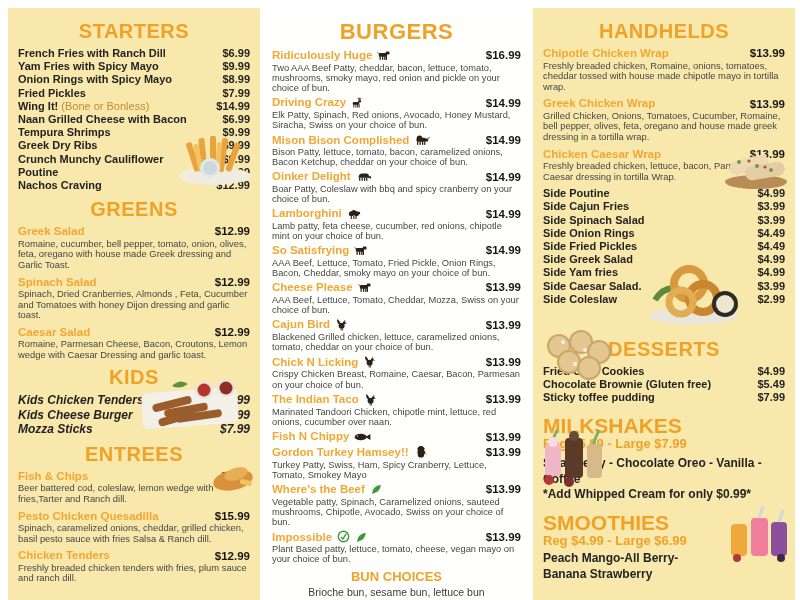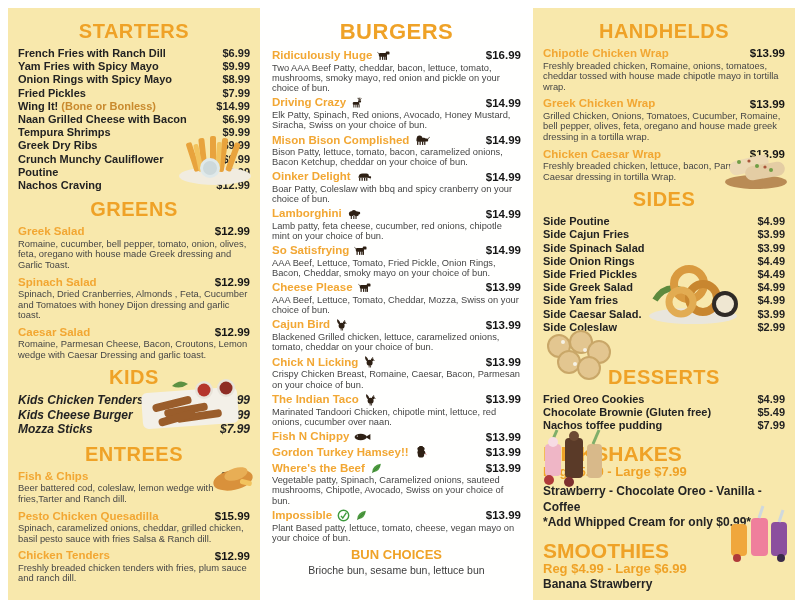--- a/index.html
+++ b/index.html
@@ -12,21 +12,21 @@
   .page{position:relative;width:720px;height:600px;background:#fff;}
   .col{position:absolute;top:8px;height:592px;padding:6px 10px;}
   .col-left{left:8px;width:252px;background:var(--yellow);}
   .col-mid{left:260px;top:13px;height:600px;width:273px;background:#fffffe;padding:4px 12px;}
   .col-right{left:533px;width:262px;background:var(--yellow);}
   .sec-title{color:var(--orange);font-weight:bold;text-align:center;font-size:20px;letter-spacing:.5px;margin:6px 0 4px 0;}
   .col-mid .sec-title{font-size:22px;margin-top:2px;}
   
   .row{display:flex;justify-content:space-between;align-items:baseline;font-weight:bold;color:var(--ink);font-size:11px;line-height:13.2px;}
   .row .nm{white-space:nowrap;}
-  .row .note{color:#c98a2e;font-weight:bold;}
+  .row .note{color:#c98a2e;font-weight:normal;}
   .row .pr{white-space:nowrap;}
   .rows-kids .row{font-size:12px;line-height:14.5px;padding-right:0;font-style:italic;}
   
   .item{margin-bottom:5px;}
   .item .head{display:flex;align-items:center;}
   .item .nm2{color:var(--name-orange);font-weight:bold;font-size:11.5px;line-height:12.5px;white-space:nowrap;}
   .item .pr2{margin-left:auto;font-weight:bold;font-size:11.5px;color:#161616;white-space:nowrap;text-align:center;}
   .item .dsc{font-size:9.4px;color:var(--desc);line-height:10.6px;margin-top:1px;}
   .col-mid .item{margin-bottom:3px;}
   .col-mid .item .dsc{line-height:10.2px;font-size:9.3px;}
@@ -436,20 +436,21 @@
                 <ellipse cx="11" cy="7" rx="4" ry="7" transform="rotate(-40 11 7)"></ellipse>
                 <ellipse cx="11" cy="6" rx="4" ry="7"></ellipse>
                 <ellipse cx="11" cy="7" rx="4" ry="7" transform="rotate(40 11 7)"></ellipse>
                 <circle cx="11" cy="13" r="5"></circle>
                 <circle cx="15.5" cy="10" r="2.2"></circle>
                 <path d="M17.5,11.5 l1.8,1.5" stroke="#b03a3a" stroke-width="1.4"></path>
               </svg>
             </span>
             <span class="pr2">$13.99</span>
           </div>
+          <div class="dsc">Turkey Patty, Swiss, Ham, Spicy Cranberry, Lettuce, Tomato, Smokey Mayo</div>
         </div>
         <div class="item">
           <div class="head">
             <span class="nm2">Where's the Beef</span>
             <span class="icn">
               <svg width="13" height="12" viewBox="0 0 18 16">
                 <path d="M3,14 Q3,4 15,2 Q14,12 5,14 Z" fill="#4C9A3F"></path>
                 <path d="M3,15 Q8,9 14,4" stroke="#3a7a30" stroke-width="1" fill="none"></path>
               </svg>
             </span>
@@ -505,21 +506,20 @@
           <div class="item">
             <div class="head">
               <span class="nm2">Chicken Caesar Wrap</span>
               <span class="pr2">$13.99</span>
             </div>
             <div class="dsc">Freshly breaded chicken, lettuce, bacon, Parmesan, Caesar dressing in tortilla Wrap.</div>
           </div>
         </div>
     </div>
     <div>
-      <div class="sec-title">SIDES</div>
       <div>
           <div class="row">
             <span class="nm">Side Poutine</span>
             <span class="pr">$4.99</span>
           </div>
           <div class="row">
             <span class="nm">Side Cajun Fries</span>
             <span class="pr">$3.99</span>
           </div>
           <div class="row">
@@ -558,34 +558,35 @@
       <div>
           <div class="row">
             <span class="nm">Fried Oreo Cookies</span>
             <span class="pr">$4.99</span>
           </div>
           <div class="row">
             <span class="nm">Chocolate Brownie (Gluten free)</span>
             <span class="pr">$5.49</span>
           </div>
           <div class="row">
-            <span class="nm">Nachos toffee pudding</span>
+            <span class="nm">Sticky toffee pudding</span>
             <span class="pr">$7.99</span>
           </div>
         </div>
     </div>
     <div class="shake-block">
       <div class="shake-title">MILKSHAKES</div>
       <div class="shake-sizes">Reg $5.99 - Large $7.99</div>
       <div class="shake-flavors">Strawberry - Chocolate Oreo - Vanilla -Coffee</div>
       <div class="shake-note">*Add Whipped Cream for only $0.99*</div>
     </div>
     <div class="shake-block">
       <div class="shake-title">SMOOTHIES</div>
       <div class="shake-sizes">Reg $4.99 - Large $6.99</div>
+      <div class="shake-flavors" style="margin-top:2px;">Peach Mango-All Berry-</div>
       <div class="shake-flavors" style="margin-top:0;">Banana Strawberry</div>
     </div>
 
     <div class="photo" style="right:6px;top:136px;">
       <svg width="66" height="46" viewBox="0 0 66 46">
         <ellipse cx="33" cy="38" rx="31" ry="7" fill="#b98b55"></ellipse>
         <rect x="6" y="14" width="40" height="14" rx="7" fill="#ecd9b4" transform="rotate(-14 26 21)"></rect>
         <rect x="22" y="20" width="40" height="14" rx="7" fill="#e4cda4" transform="rotate(-10 42 27)"></rect>
         <g fill="#6f9e45">
             <circle cx="16" cy="18" r="2"></circle>

